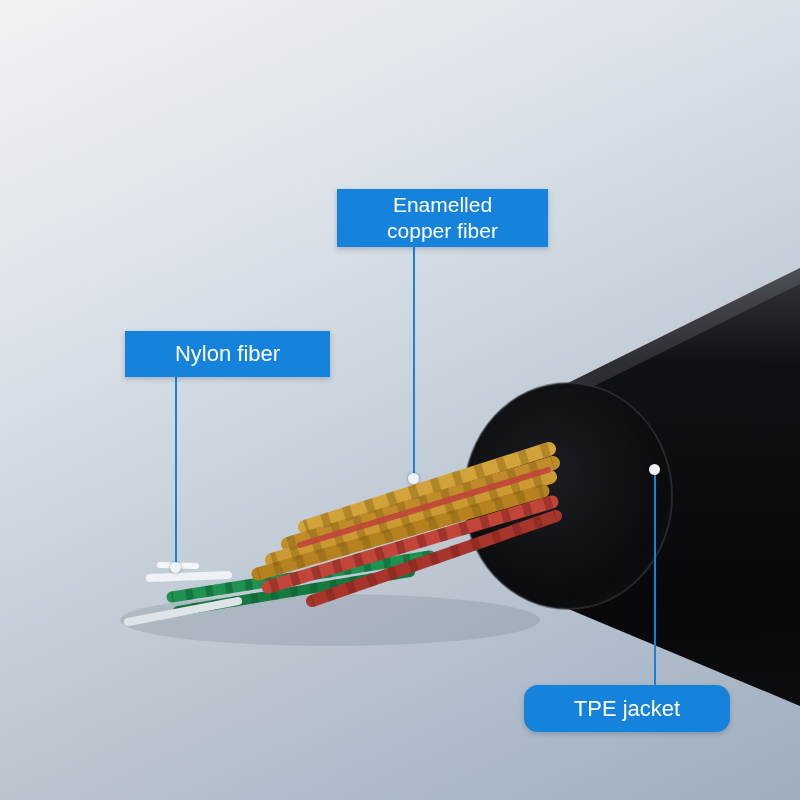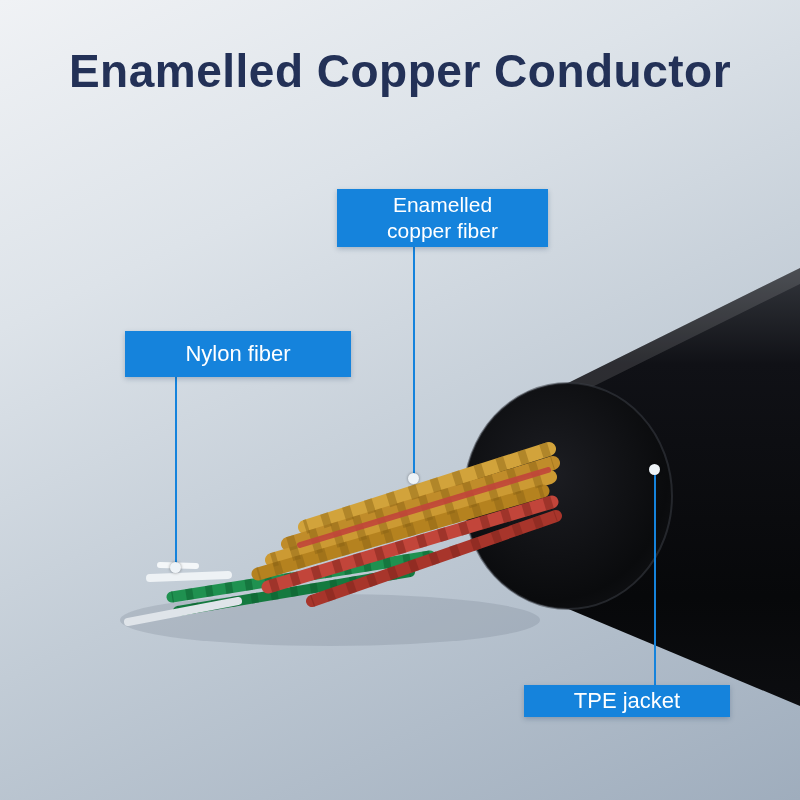--- a/index.html
+++ b/index.html
@@ -21,22 +21,22 @@
     text-align:center;font-size:27px;color:#4c5258;letter-spacing:1px;
   }
   svg.illustration{position:absolute;left:0;top:0;}
   .callout{
     position:absolute;background:#1583dc;color:#ffffff;
     display:flex;flex-direction:column;align-items:center;justify-content:center;
     text-align:center;font-size:22px;line-height:1.25;
     box-shadow:0 2px 5px rgba(20,50,90,0.25);
   }
   .callout.copper{left:337px;top:189px;width:211px;height:58px;font-size:21px;}
-  .callout.nylon{left:125px;top:331px;width:226px;height:46px;}
-  .callout.tpe{left:524px;top:685px;width:206px;height:32px;}
+  .callout.nylon{left:125px;top:331px;width:205px;height:46px;}
+  .callout.tpe{left:524px;top:685px;width:206px;height:47px;border-radius:14px;}
   .leader{position:absolute;width:2px;background:#1583dc;}
   .leader.copper{left:413px;top:247px;height:228px;}
   .leader.nylon{left:175px;top:377px;height:187px;}
   .leader.tpe{left:654px;top:474px;height:211px;}
   .dot{
     position:absolute;width:11px;height:11px;border-radius:50%;
     background:#eef3f7;box-shadow:0 0 3px rgba(0,0,0,0.4);
   }
   .dot.copper{left:408px;top:473px;}
   .dot.nylon{left:170px;top:562px;}
@@ -97,21 +97,20 @@
 
     <g>
       <line x1="548" y1="470" x2="300" y2="545" stroke="#c2453a" stroke-width="6" stroke-linecap="round" opacity="0.9"></line>
       <line x1="552" y1="502" x2="268" y2="587" stroke="#c2453a" stroke-width="13" stroke-linecap="round"></line>
       <line x1="556" y1="516" x2="312" y2="601" stroke="#a8352b" stroke-width="12" stroke-linecap="round"></line>
       <line x1="552" y1="502" x2="268" y2="587" stroke="#7e241c" stroke-width="13" stroke-dasharray="8 14" opacity="0.5"></line>
       <line x1="556" y1="516" x2="312" y2="601" stroke="#7e241c" stroke-width="12" stroke-dasharray="8 14" stroke-dashoffset="7" opacity="0.5"></line>
     </g>
   </svg>
 
-  <div class="page-title">Enamelled Copper Conductor</div>
 
   <div class="leader copper"></div>
   <div class="dot copper"></div>
   <div class="leader nylon"></div>
   <div class="dot nylon"></div>
   <div class="leader tpe"></div>
   <div class="dot tpe"></div>
 
   <div class="callout copper">
     <span>Enamelled</span>

